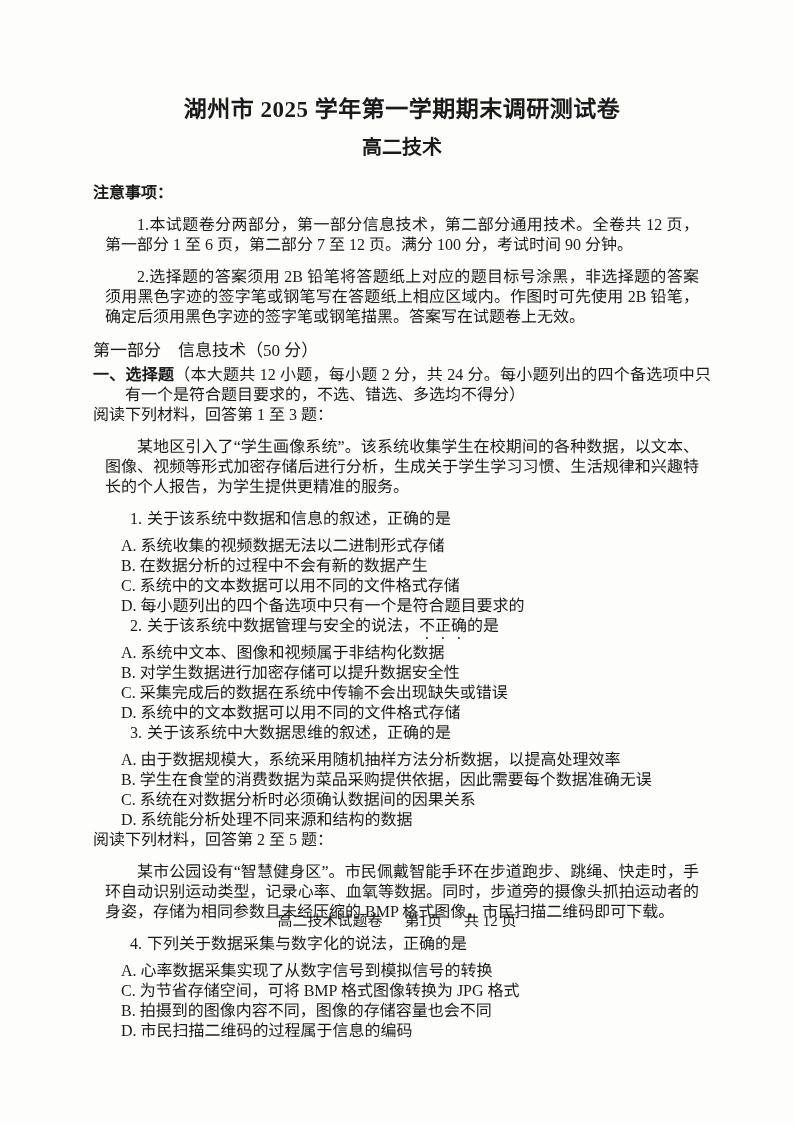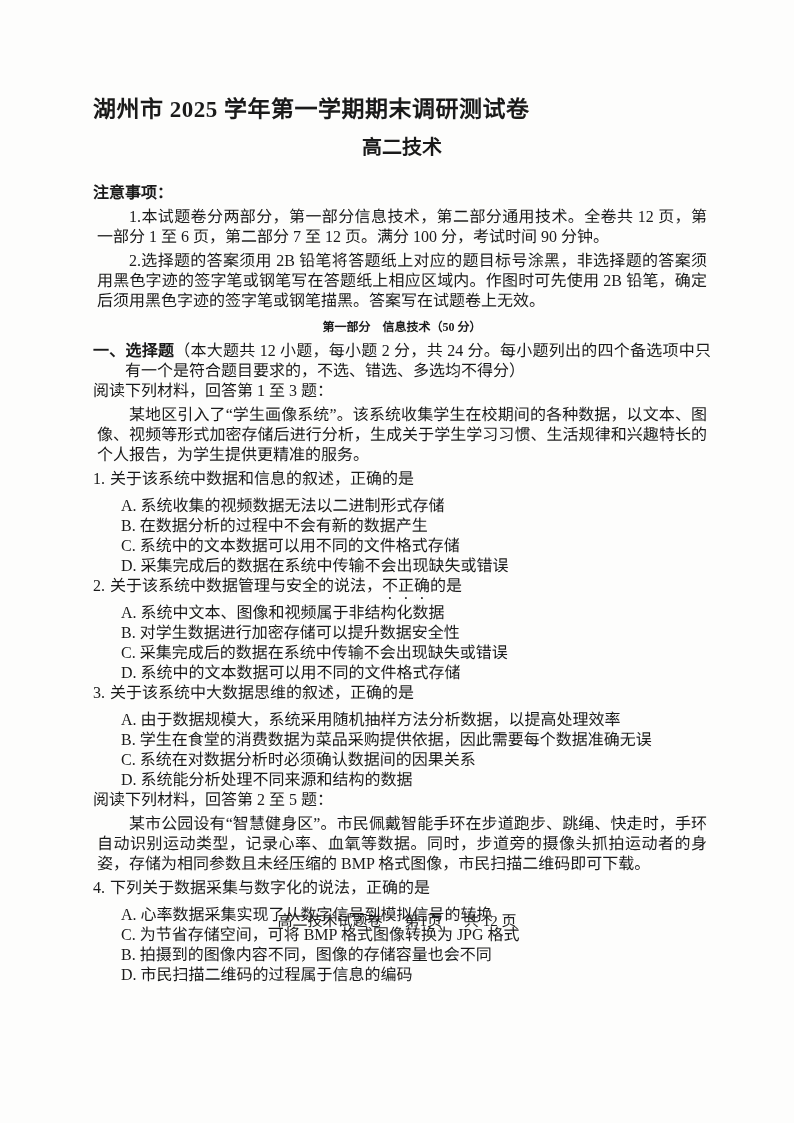--- a/index.html
+++ b/index.html
@@ -15,53 +15,53 @@
     color: #1a1a1a;
     overflow: hidden;
   }
   .content {
     position: absolute;
     left: 93px; top: 97px;
     width: 618px;
   }
   .exam-title {
     font-size: 23px; font-weight: bold;
-    text-align: left; line-height: 26px;
+    text-align: center; line-height: 26px;
     letter-spacing: 0.5px;
   }
   .exam-subtitle {
     font-size: 20px; font-weight: bold;
     text-align: center; line-height: 24px;
     margin-top: 12px;
   }
   .notice-heading {
     font-size: 16px; font-weight: bold;
     line-height: 20px; margin-top: 24px;
   }
   .para {
     font-size: 16px; line-height: 20px;
     text-align: justify; text-indent: 2em;
-    margin: 4px;
+    margin: 12px;
   }
   .part-heading {
-    font-size: 12px; font-weight: bold;
-    text-align: center; line-height: 24px;
+    font-size: 17px; font-weight: normal;
+    text-align: left; line-height: 24px;
     margin: 3px 0 2px 0;
   }
   .section-heading {
     font-size: 16px; line-height: 20px;
     text-align: justify;
     padding-left: 2em; text-indent: -2em;
   }
   .section-heading .lead { font-weight: bold; }
   .intro {
     font-size: 16px; line-height: 20px;
   }
   .q-stem {
-    font-size: 16px; line-height: 20px;
+    font-size: 16px; line-height: 20px; margin-left: 37px;
   }
   .q-num { margin-right: 5px; }
   .option {
     font-size: 16px; line-height: 20px;
     margin-left: 28px;
   }
   .em-dot {
     -webkit-text-emphasis: filled dot #1a1a1a;
     -webkit-text-emphasis-position: under right;
     text-emphasis: filled dot #1a1a1a;
@@ -94,21 +94,21 @@
     <div class="section-heading"><span class="lead">一、选择题</span><span>（本大题共 12 小题，每小题 2 分，共 24 分。每小题列出的四个备选项中只有一个是符合题目要求的，不选、错选、多选均不得分）</span></div>
 
     <div class="intro">阅读下列材料，回答第 1 至 3 题：</div>
     <p class="para">某地区引入了“学生画像系统”。该系统收集学生在校期间的各种数据，以文本、图像、视频等形式加密存储后进行分析，生成关于学生学习习惯、生活规律和兴趣特长的个人报告，为学生提供更精准的服务。</p>
 
     <div class="question">
       <div class="q-stem"><span class="q-num">1.</span><span>关于该系统中数据和信息的叙述，正确的是</span><span class="em-dot"></span><span></span></div>
       <div class="option">A. 系统收集的视频数据无法以二进制形式存储</div>
       <div class="option">B. 在数据分析的过程中不会有新的数据产生</div>
       <div class="option">C. 系统中的文本数据可以用不同的文件格式存储</div>
-      <div class="option">D. 采集完成后的数据在系统中传输不会出现缺失或错误</div>
+      <div class="option">D. 每小题列出的四个备选项中只有一个是符合题目要求的</div>
     </div>
 
     <div class="question">
       <div class="q-stem"><span class="q-num">2.</span><span>关于该系统中数据管理与安全的说法，</span><span class="em-dot">不正确</span><span>的是</span></div>
       <div class="option">A. 系统中文本、图像和视频属于非结构化数据</div>
       <div class="option">B. 对学生数据进行加密存储可以提升数据安全性</div>
       <div class="option">C. 采集完成后的数据在系统中传输不会出现缺失或错误</div>
       <div class="option">D. 系统中的文本数据可以用不同的文件格式存储</div>
     </div>
 

